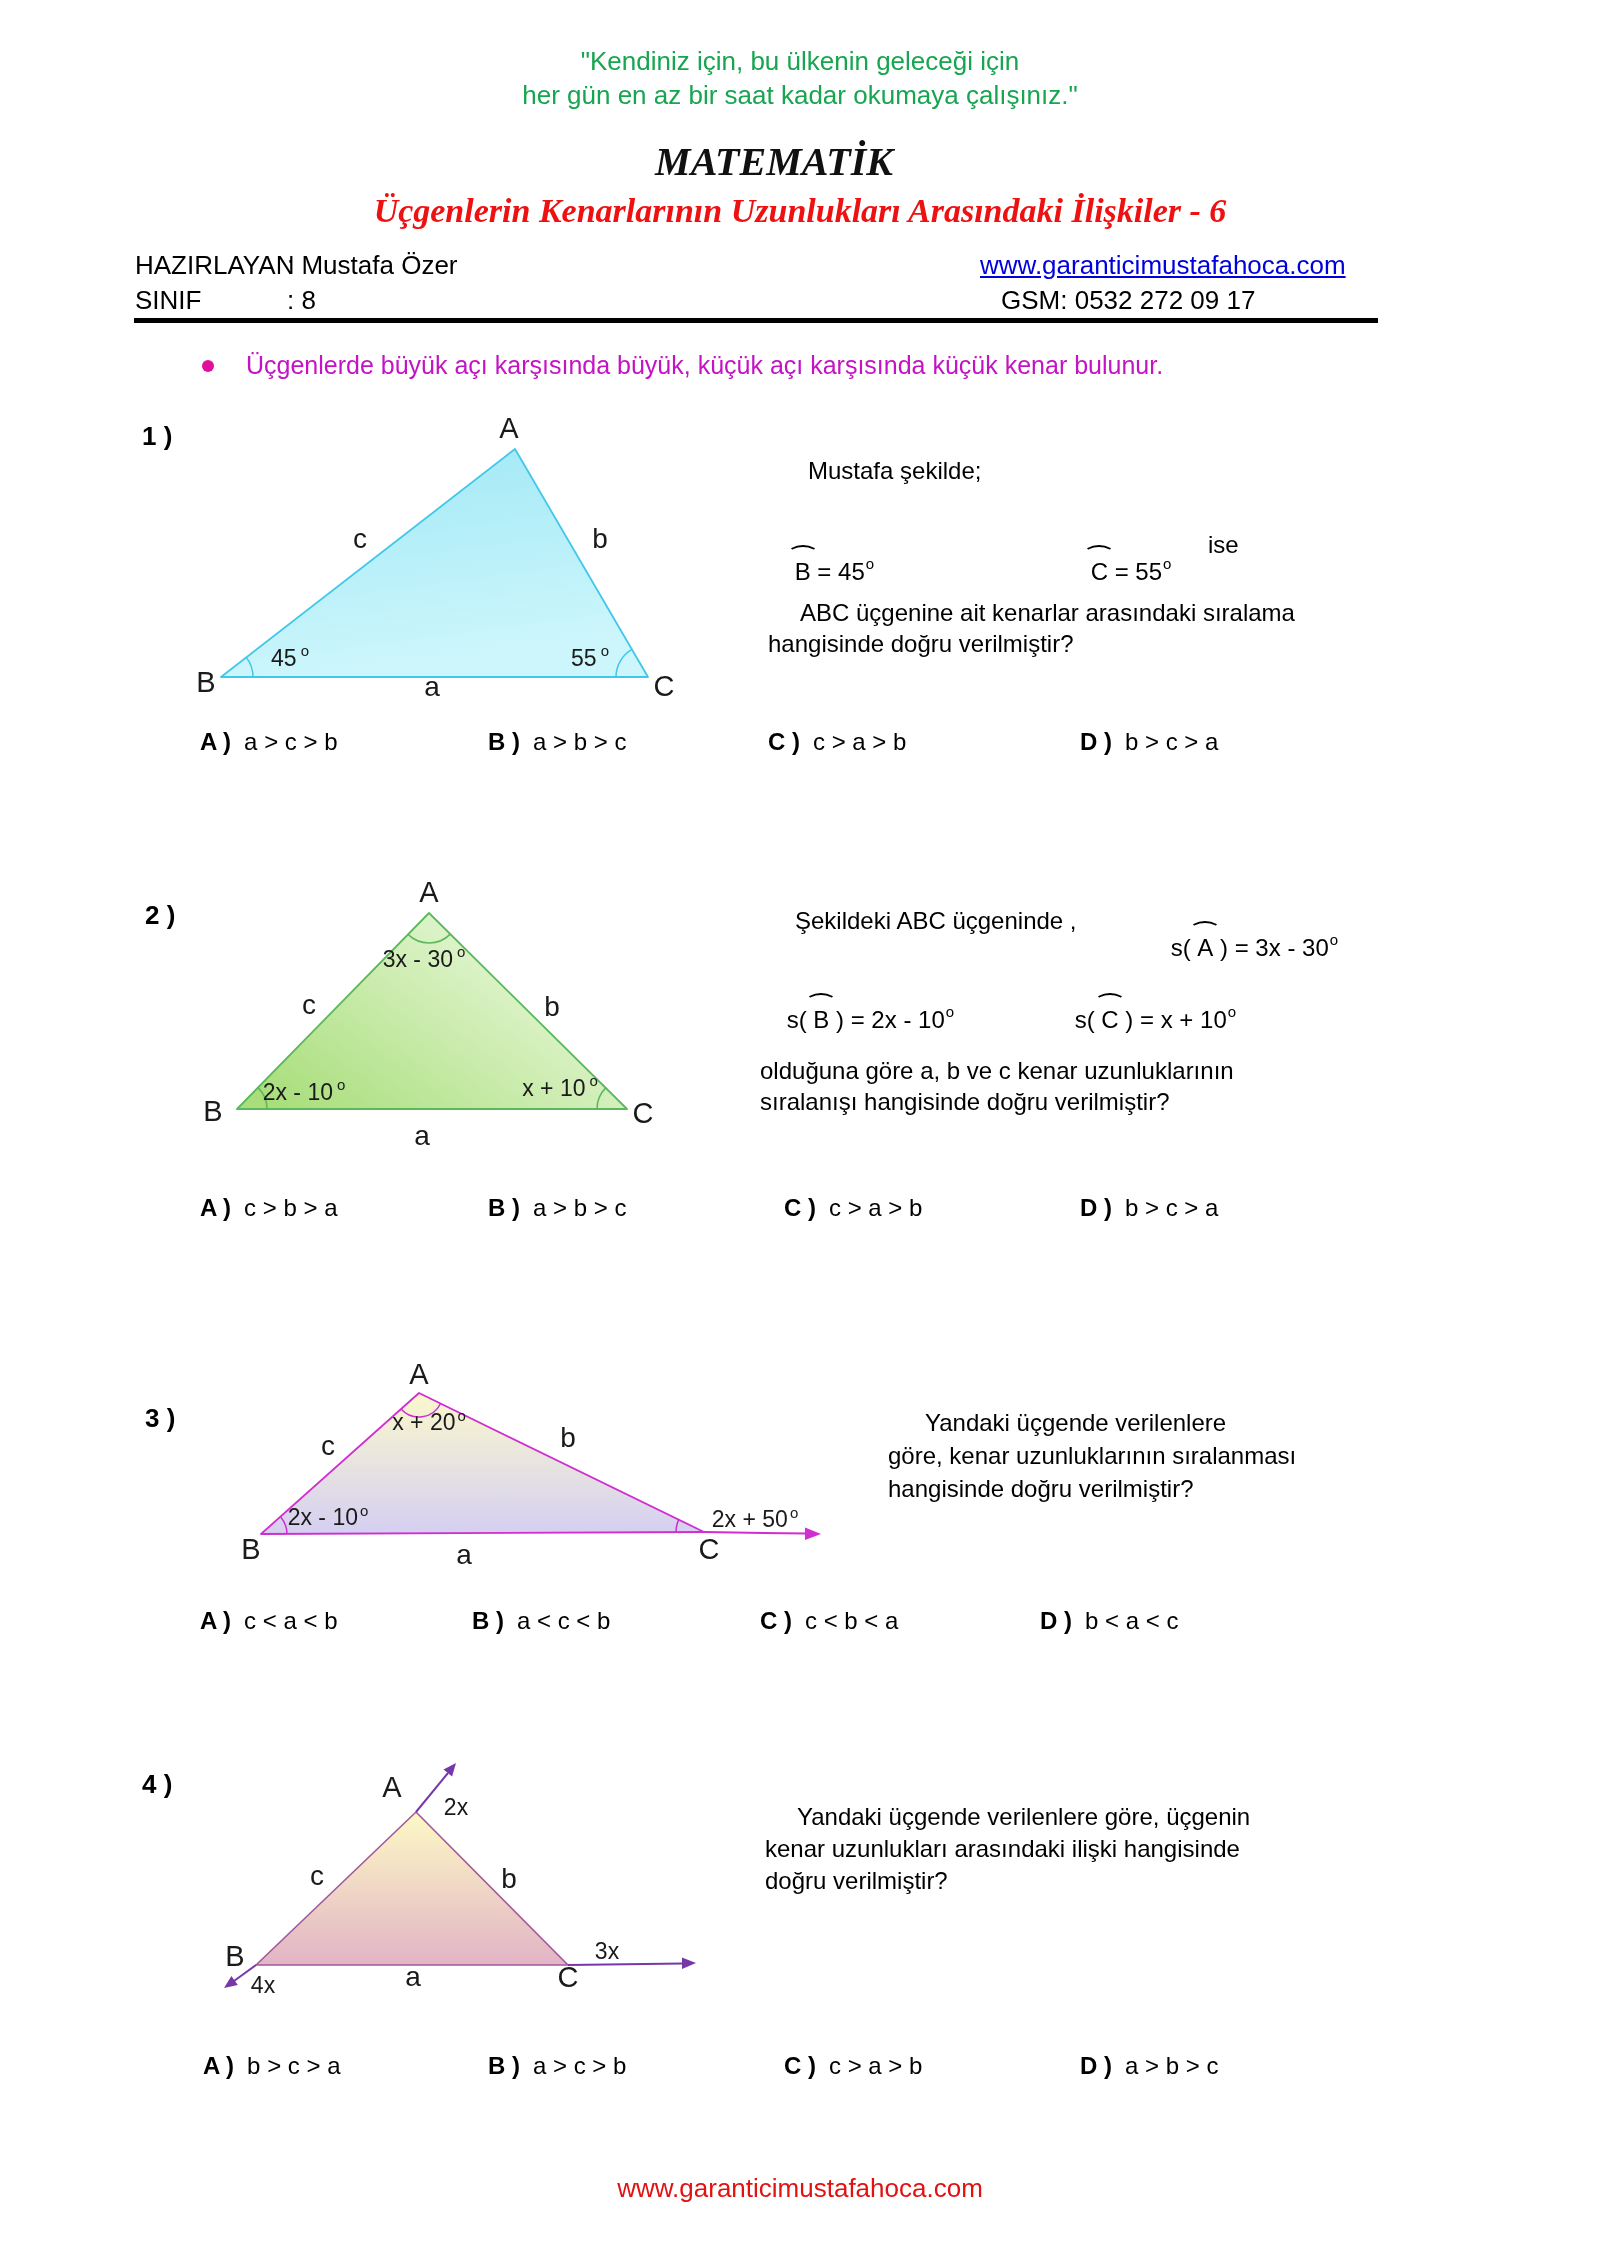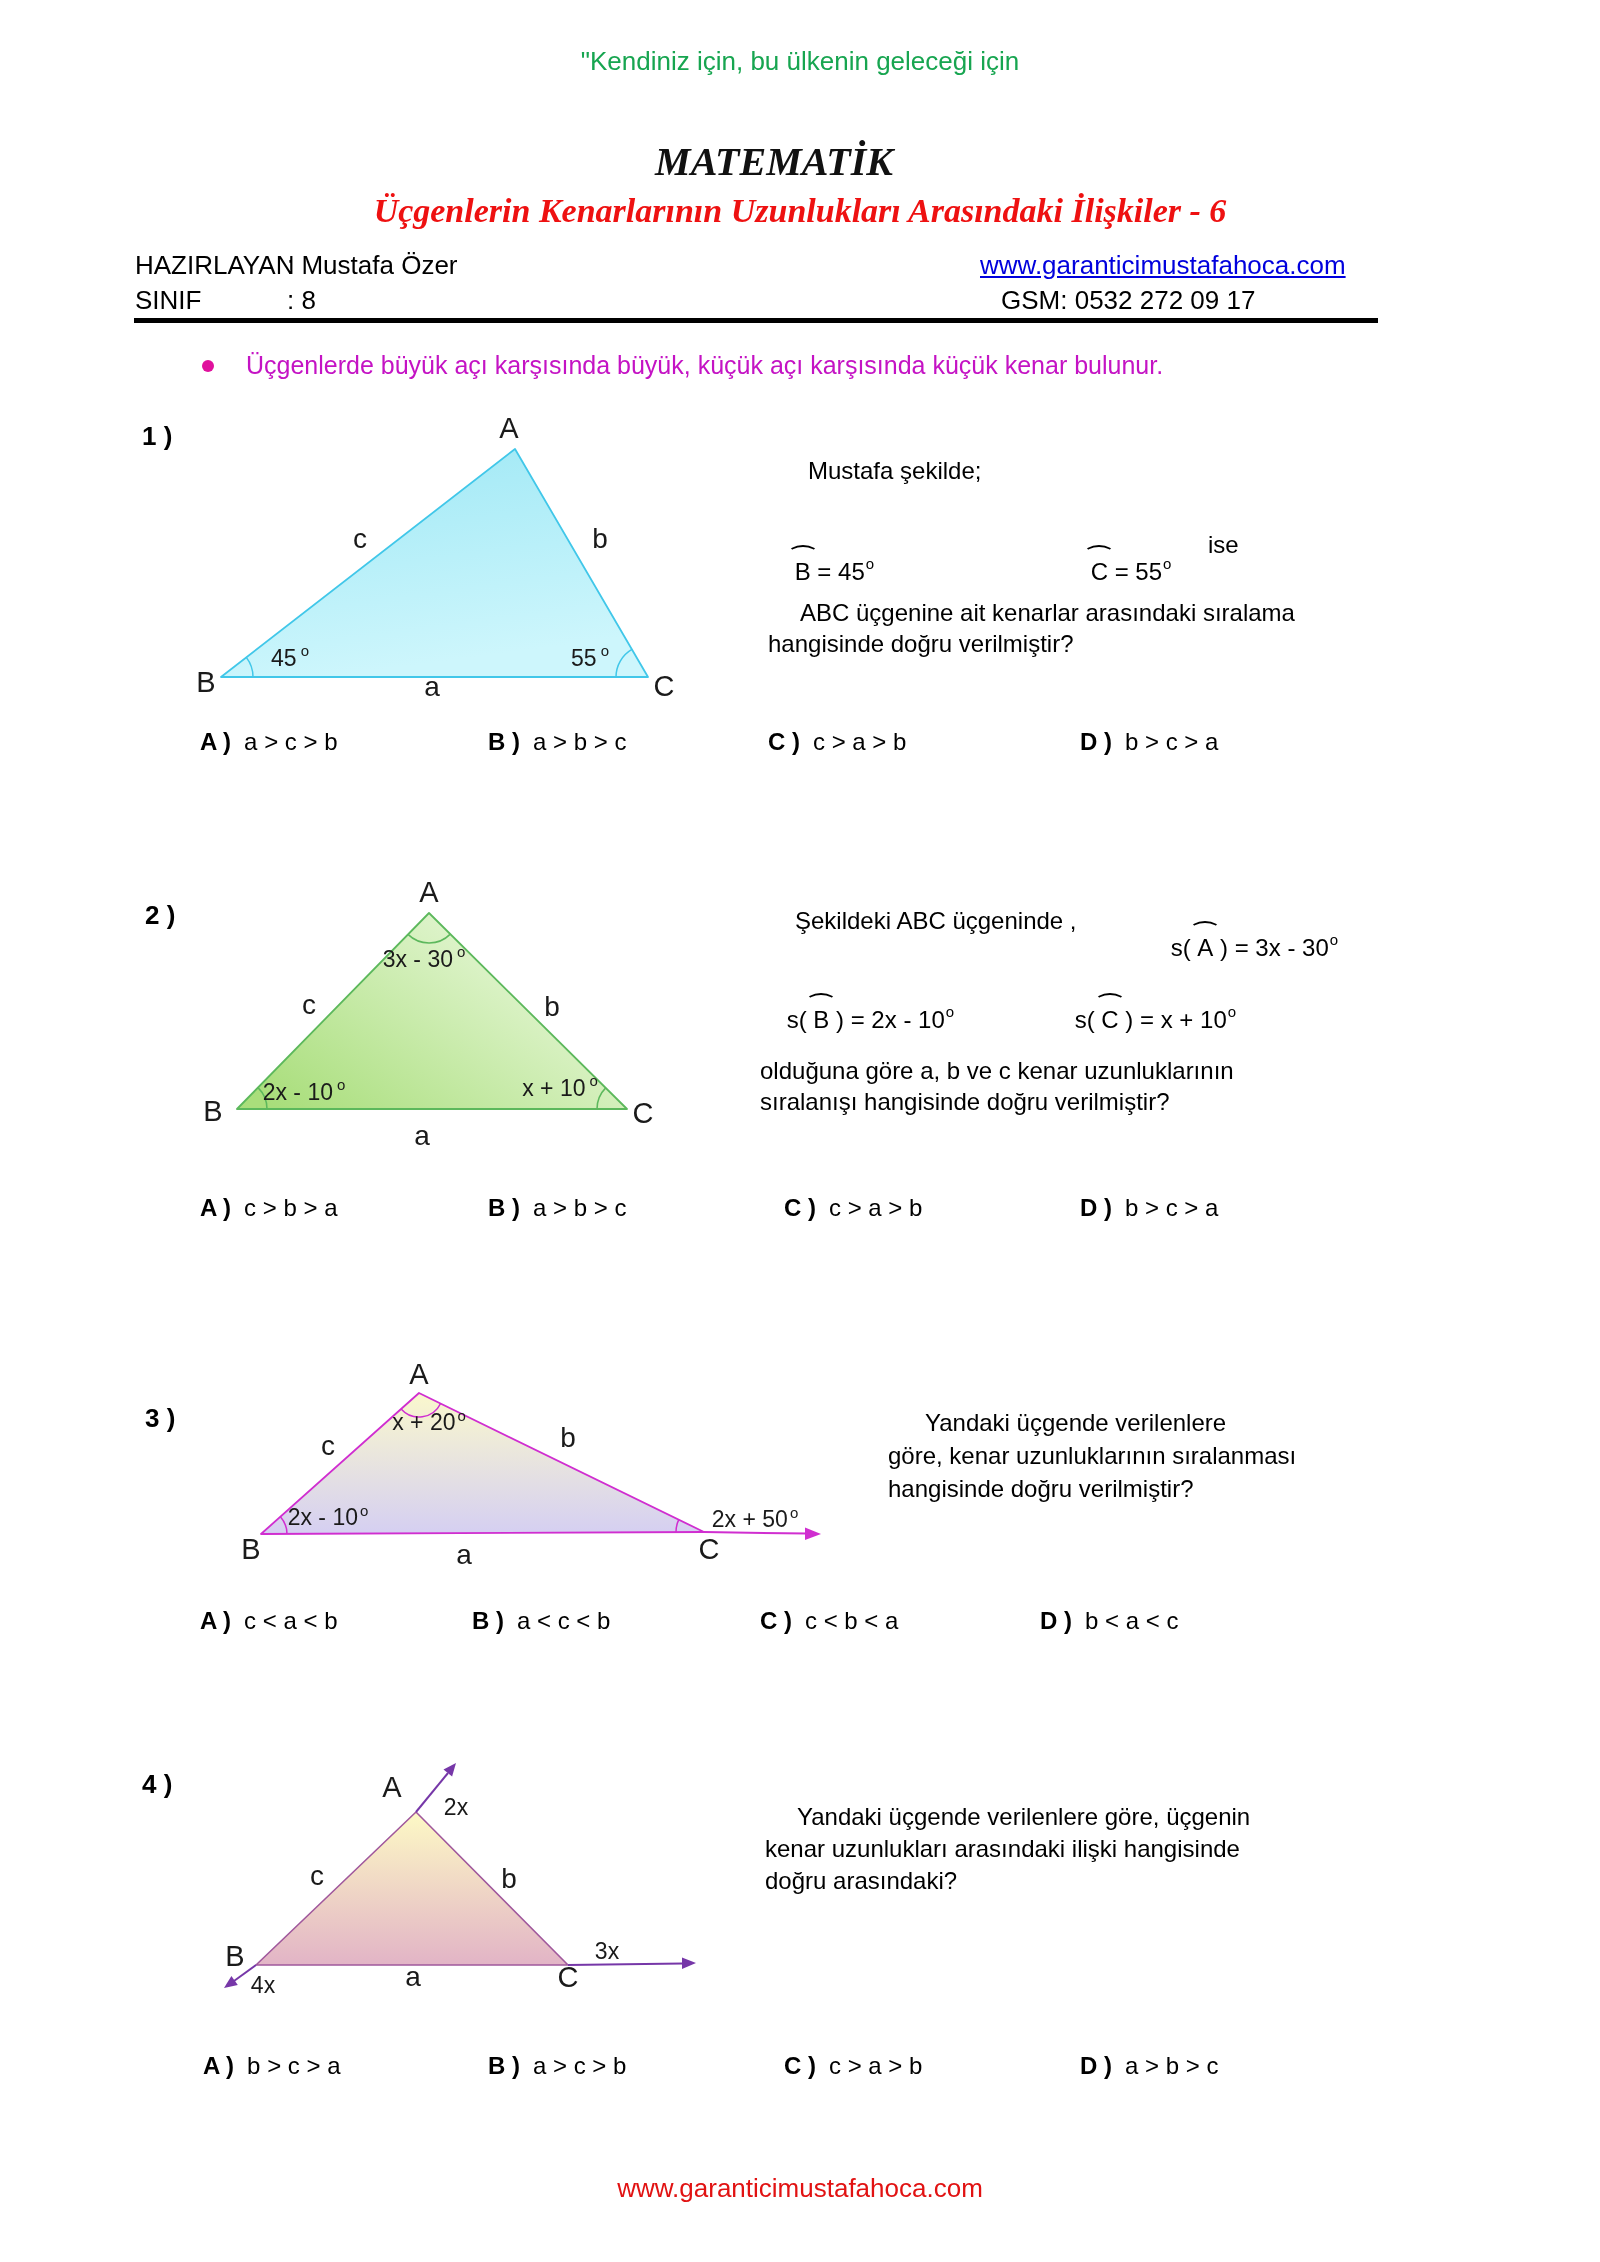--- a/index.html
+++ b/index.html
@@ -46,20 +46,21 @@
   .al{font-size:23px;fill:#1a1a1a;text-anchor:middle;}
   .degt{font-size:15px;}
 </style>
 </head>
 <body>
 
 <div class="page">
 
   <div class="abs quote">
     <div>"Kendiniz için, bu ülkenin geleceği için</div>
+    <div>her gün en az bir saat kadar okumaya çalışınız."</div>
   </div>
   <div class="abs title">MATEMATİK</div>
   <div class="abs subtitle">Üçgenlerin Kenarlarının Uzunlukları Arasındaki İlişkiler - 6</div>
 
   <div class="abs inforow" style="left:135px;top:250px">
     <span class="lbl">HAZIRLAYAN</span><span>: Mustafa Özer</span>
   </div>
   <div class="abs inforow" style="left:135px;top:285px">
     <span class="lbl">SINIF</span><span>: 8</span>
   </div>
@@ -224,21 +225,21 @@
     <text class="al" x="467" y="214">3x</text>
     <text class="al" x="123" y="248">4x</text>
     <text class="sl" x="177" y="140">c</text>
     <text class="sl" x="369" y="143">b</text>
     <text class="sl" x="273" y="241">a</text>
   </svg>
 
   <div class="abs qtext" style="left:765px;top:1801px;width:650px;line-height:32px">
     <div><span class="ind" style="padding-left:32px">Yandaki üçgende verilenlere göre, üçgenin</span></div>
     <div>kenar uzunlukları arasındaki ilişki hangisinde</div>
-    <div>doğru arasındaki?</div>
+    <div>doğru verilmiştir?</div>
   </div>
 
   <div class="options" style="top:2052px">
     <div class="opt" style="left:203px"><b>A )</b><span>b &gt; c &gt; a</span></div>
     <div class="opt" style="left:488px"><b>B )</b><span>a &gt; c &gt; b</span></div>
     <div class="opt" style="left:784px"><b>C )</b><span>c &gt; a &gt; b</span></div>
     <div class="opt" style="left:1080px"><b>D )</b><span>a &gt; b &gt; c</span></div>
   </div>
 
   <div class="abs footer">www.garanticimustafahoca.com</div>

